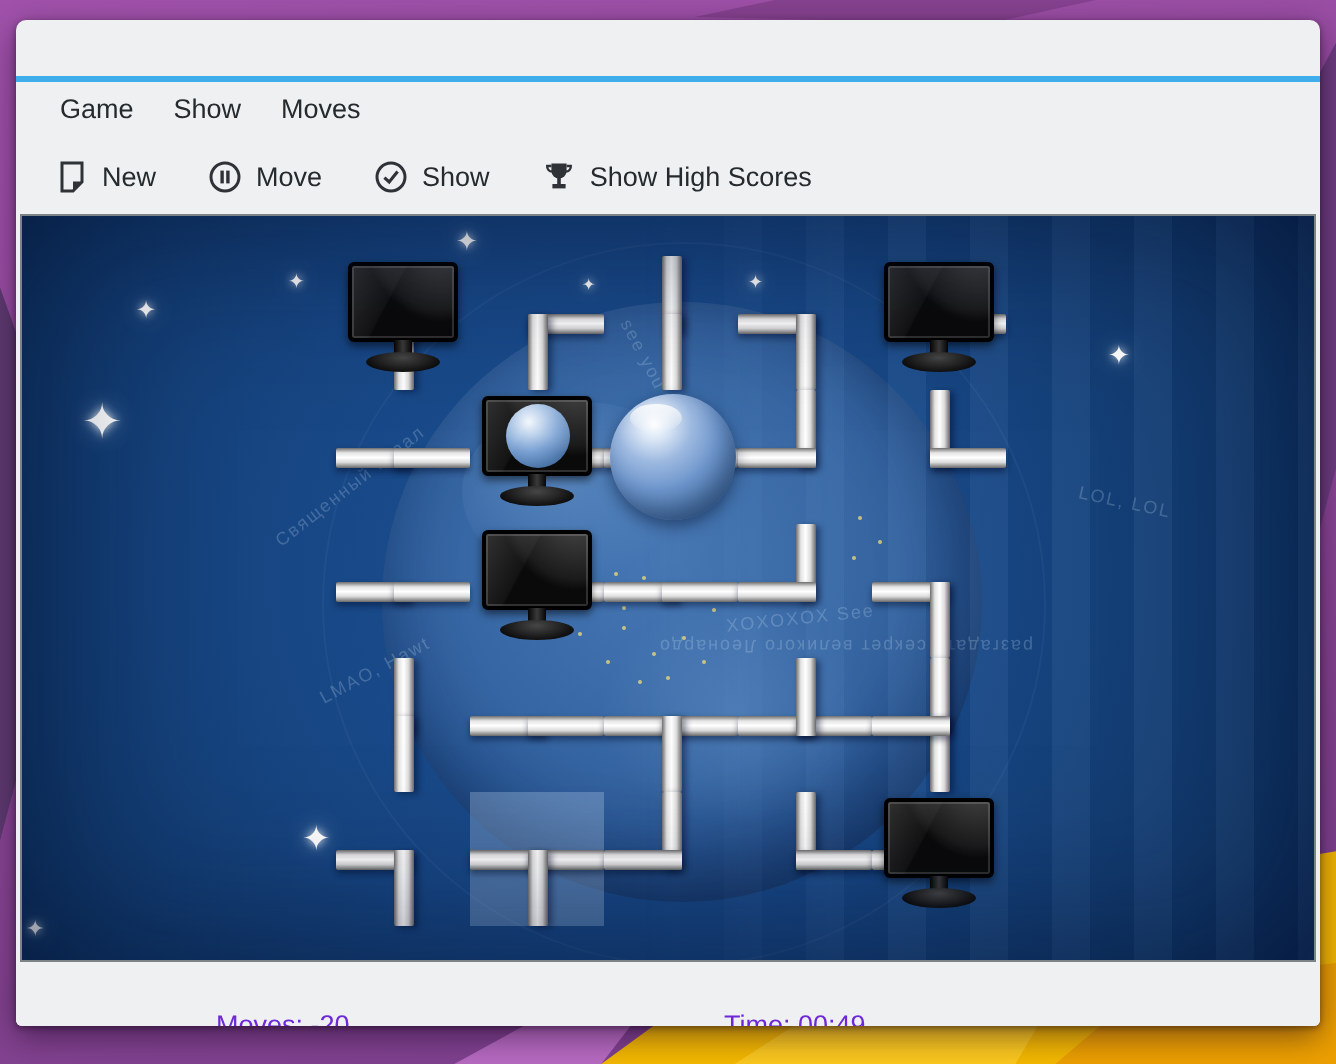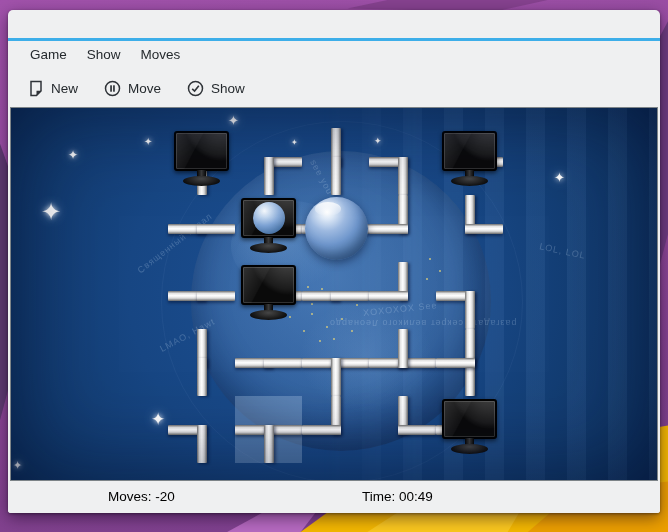--- a/index.html
+++ b/index.html
@@ -95,21 +95,21 @@
   .globe-screen{position:absolute;left:9.5px;top:2px;width:32px;height:32px;border-radius:50%;
     background:radial-gradient(circle at 36% 28%,#f4f8fd,#c2d6ee 20%,#7ba1d3 48%,#4a74a6 76%,#2e5180 100%);}
   .glass-globe{position:absolute;left:294px;top:89px;width:63px;height:63px;border-radius:50%;
     background:radial-gradient(circle at 35% 24%,#ffffff,#dbe7f6 12%,#9db9e0 30%,#6e96cc 52%,#47709f 76%,#2b4d7c 96%);
     box-shadow:0 3px 8px rgba(0,10,35,.45),inset -4px -6px 10px rgba(20,40,80,.35);}
   .glass-globe:after{content:"";position:absolute;left:10px;top:5px;width:26px;height:14px;border-radius:50%;
     background:linear-gradient(rgba(255,255,255,.85),rgba(255,255,255,.05));}
 
   
   .statusbar{position:absolute;left:0;bottom:0;width:100%;height:32px;background:#eff0f1;}
-  .status-text{position:absolute;top:8px;font-size:13.5px;color:#000000;}
+  .status-text{position:absolute;top:24px;font-size:13.5px;color:#6d28d9;}
   .moves{left:100px;} .time{left:354px;}
   .difficulty{position:absolute;right:22px;top:4px;width:110px;height:26px;background:#fcfdfd;
     border:1px solid #b6babc;border-radius:3px;display:flex;align-items:center;padding:0 8px;box-sizing:border-box;gap:6px;
     font-size:13.5px;color:#232629;}
   .diff-bars{display:flex;align-items:flex-end;gap:1.5px;height:12px;}
   .diff-bars i{display:block;width:3px;background:#2f3338;}
   .diff-bars i.b1{height:5px}.diff-bars i.b2{height:8px}
   .diff-bars i.b3{height:12px;background:none;border:1px solid #2f3338;width:2px;}
   .diff-chevron{margin-left:auto;}
 </style>
@@ -152,20 +152,29 @@
         <rect x="9.1" y="5.3" width="1.7" height="6.4" fill="#2f3338"></rect>
       </svg>
       <span>Move</span>
     </div>
     <div class="tool-btn">
       <svg width="17" height="17" viewBox="0 0 17 17">
         <circle cx="8.5" cy="8.5" r="7" fill="none" stroke="#2f3338" stroke-width="1.5"></circle>
         <polyline points="5.2,8.8 7.6,11 11.8,5.8" fill="none" stroke="#2f3338" stroke-width="1.6"></polyline>
       </svg>
       <span>Show</span>
+    </div>
+    <div class="tool-btn">
+      <svg width="17" height="17" viewBox="0 0 17 17">
+        <path d="M4.7 1.8h7.6v3.6a3.8 3.8 0 01-7.6 0z" fill="#2f3338"></path>
+        <path d="M4.7 3H2.6a2.5 2.5 0 002.6 2.8M12.3 3h2.1a2.5 2.5 0 01-2.6 2.8" fill="none" stroke="#2f3338" stroke-width="1.2"></path>
+        <rect x="7.6" y="9" width="1.8" height="3" fill="#2f3338"></rect>
+        <rect x="5.2" y="12" width="6.6" height="2.2" fill="#2f3338"></rect>
+      </svg>
+      <span>Show High Scores</span>
     </div>
   </div>
 
   <div class="game-area">
     <div class="earth"></div>
     <div class="ring"></div>
     <div class="stripes"></div>
     <div id="decor">
         <span class="star" style="left: 57px; top: 41px; font-size: 12px;">✦</span>
         <span class="star" style="left: 133px; top: 29px; font-size: 10px;">✦</span>

